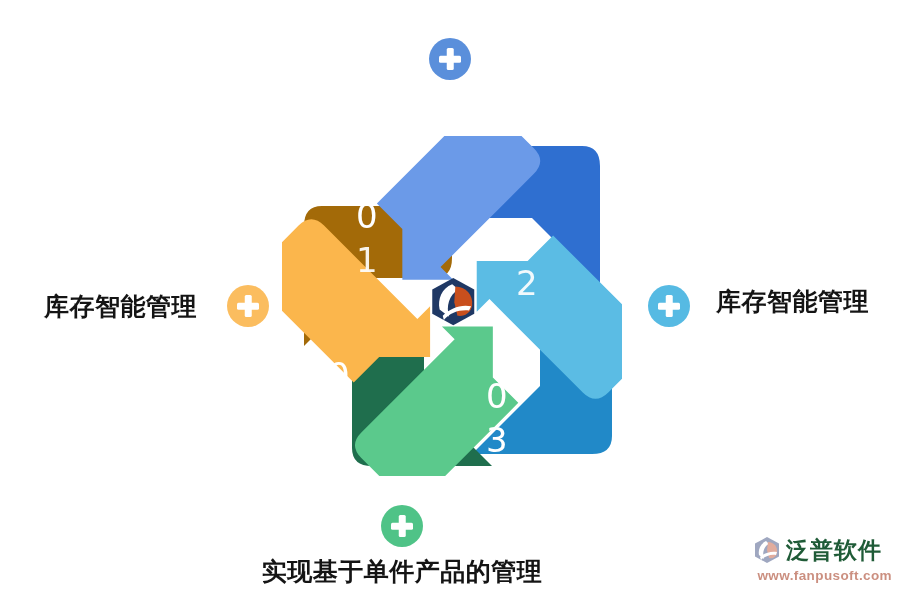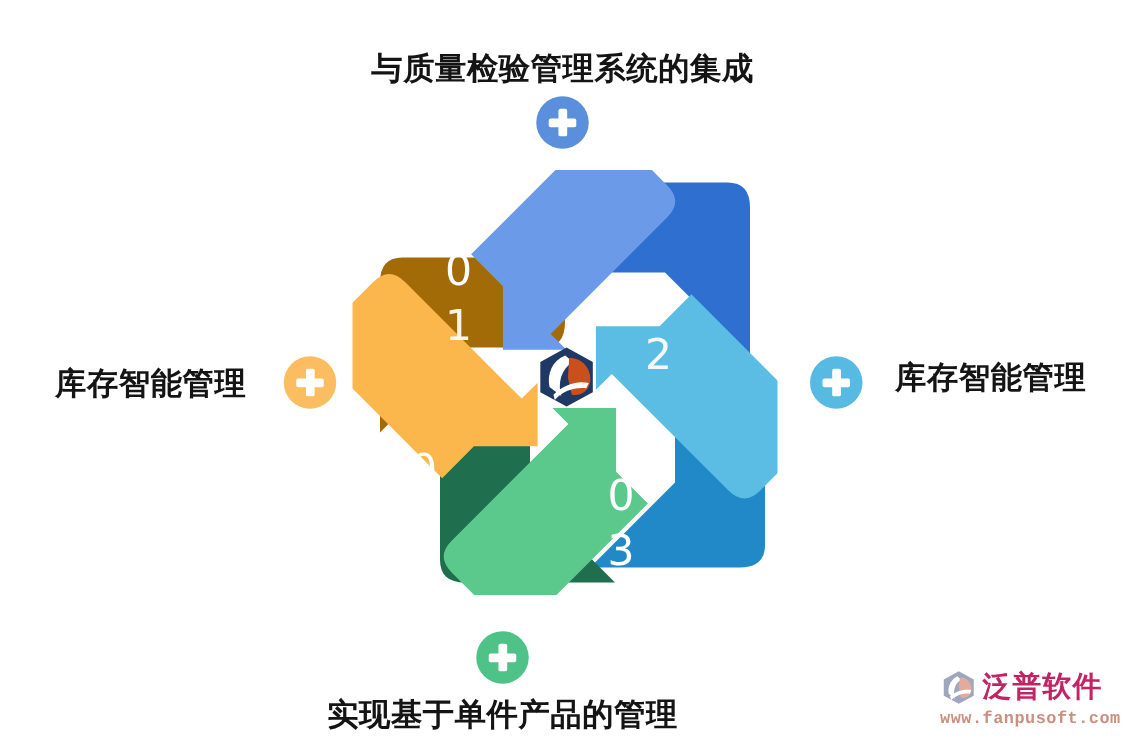--- a/index.html
+++ b/index.html
@@ -134,42 +134,41 @@
     opacity: 0.95;
   }
   #wm-row {
     display: flex;
     align-items: center;
     gap: 4px;
   }
   #wm-text {
     font-size: 23px;
     font-weight: bold;
-    color: #be185d;
+    color: #14532d;
     letter-spacing: 1px;
     line-height: 1;
   }
   #wm-url {
     margin-top: 4px;
-    font-family: Liberation Mono, monospace;
+    font-family: Liberation Sans, sans-serif;
     font-size: 13.5px;
     font-weight: bold;
     color: #c98a7a;
     letter-spacing: 0.4px;
-    text-align: left;
+    text-align: right;
     width: 140px;
   }
 </style>
 </head>
 <body>
 
 <div id="canvas">
 
   <div id="group-top">
-    <div class="label-text">与质量检验管理系统的集成</div>
     <div class="plus-icon" style="background:#5a8fdb;"></div>
   </div>
 
   <div id="group-left">
     <div class="label-text">库存智能管理</div>
     <div class="plus-icon" style="background:#fbbd5f;"></div>
   </div>
 
   <div id="group-right">
     <div class="plus-icon" style="background:#56bae3;"></div>

